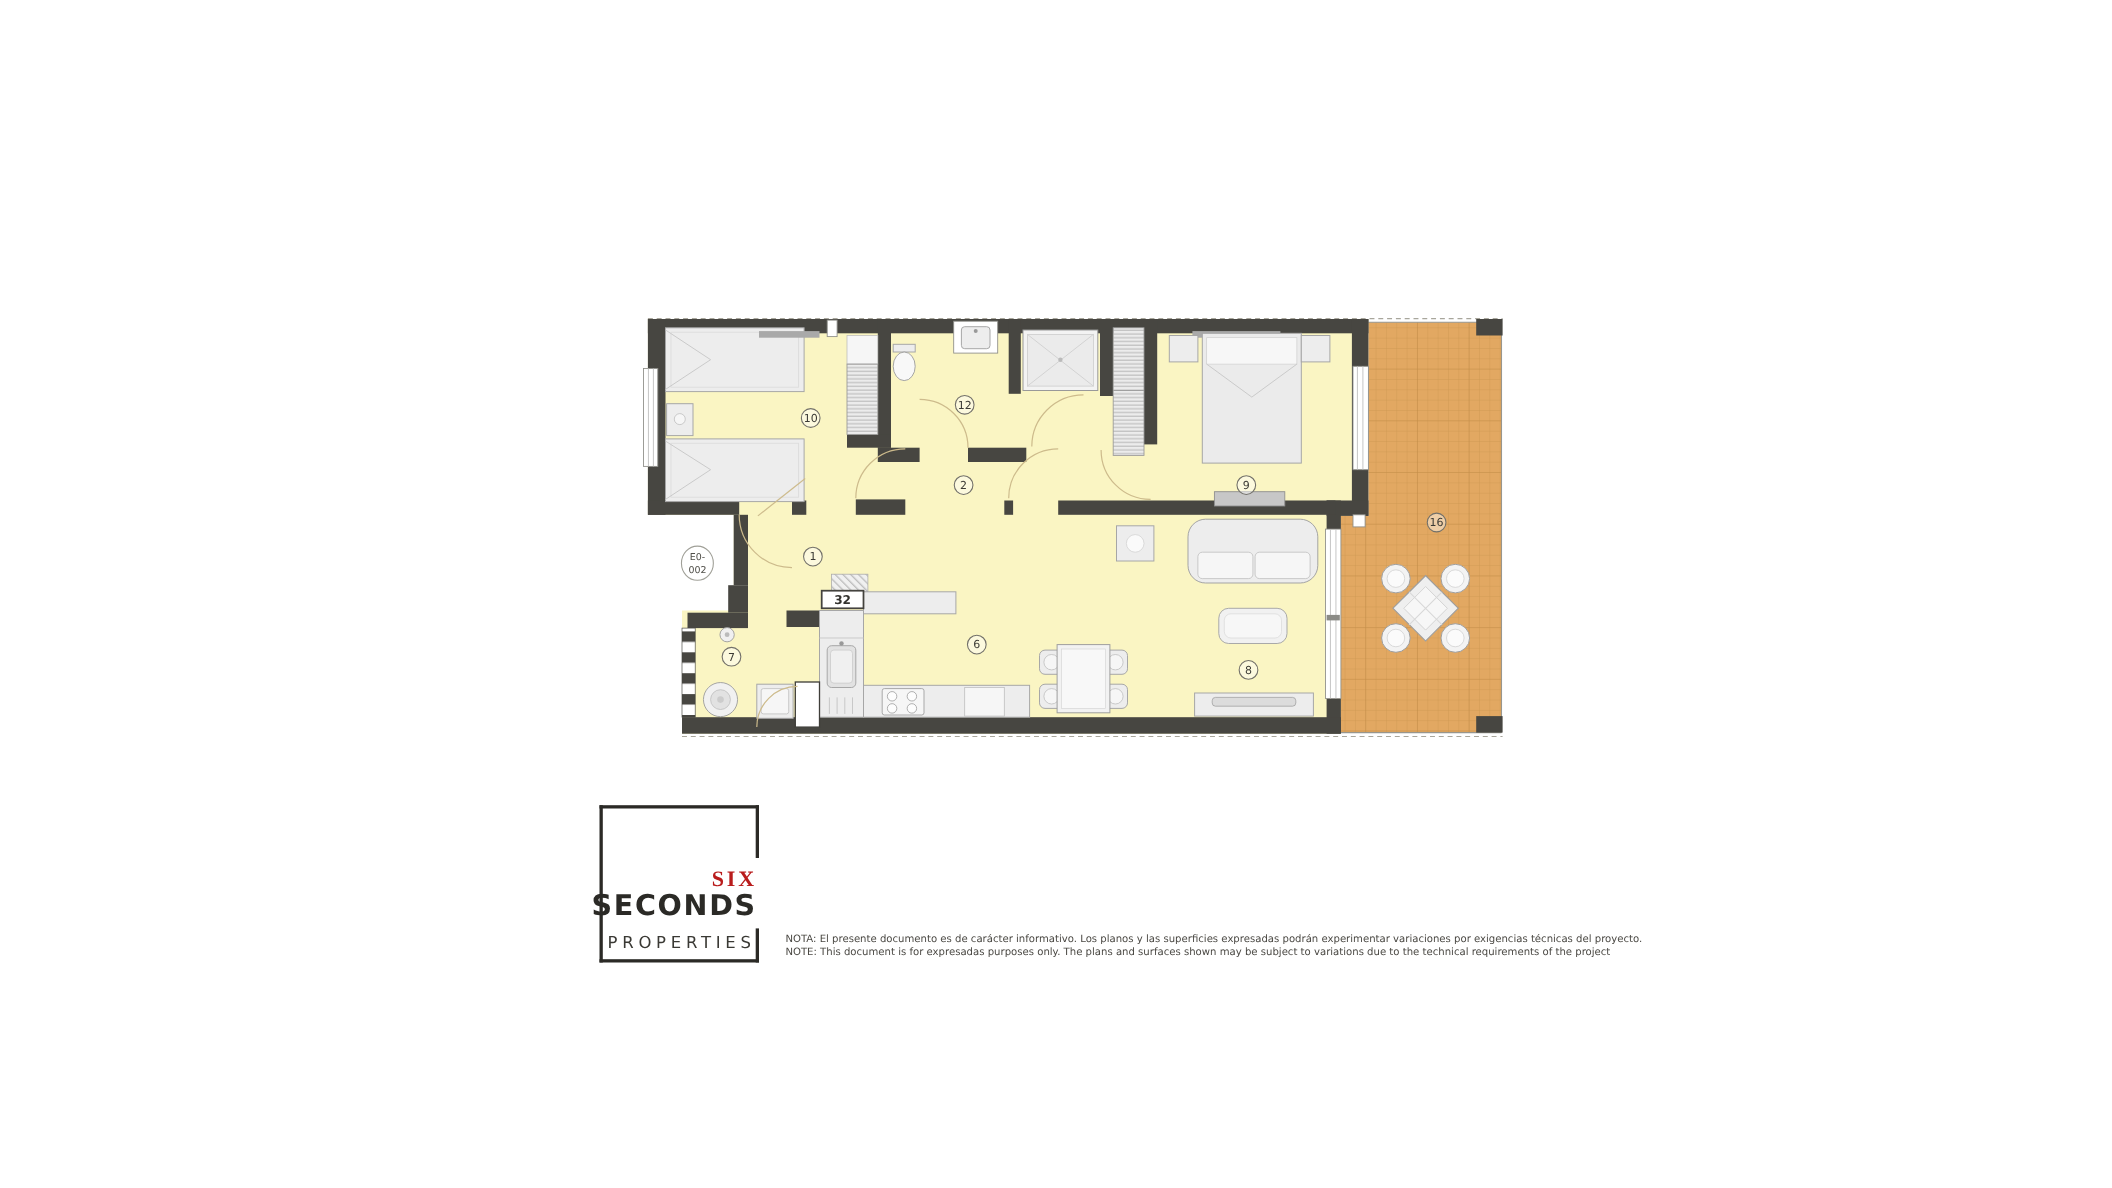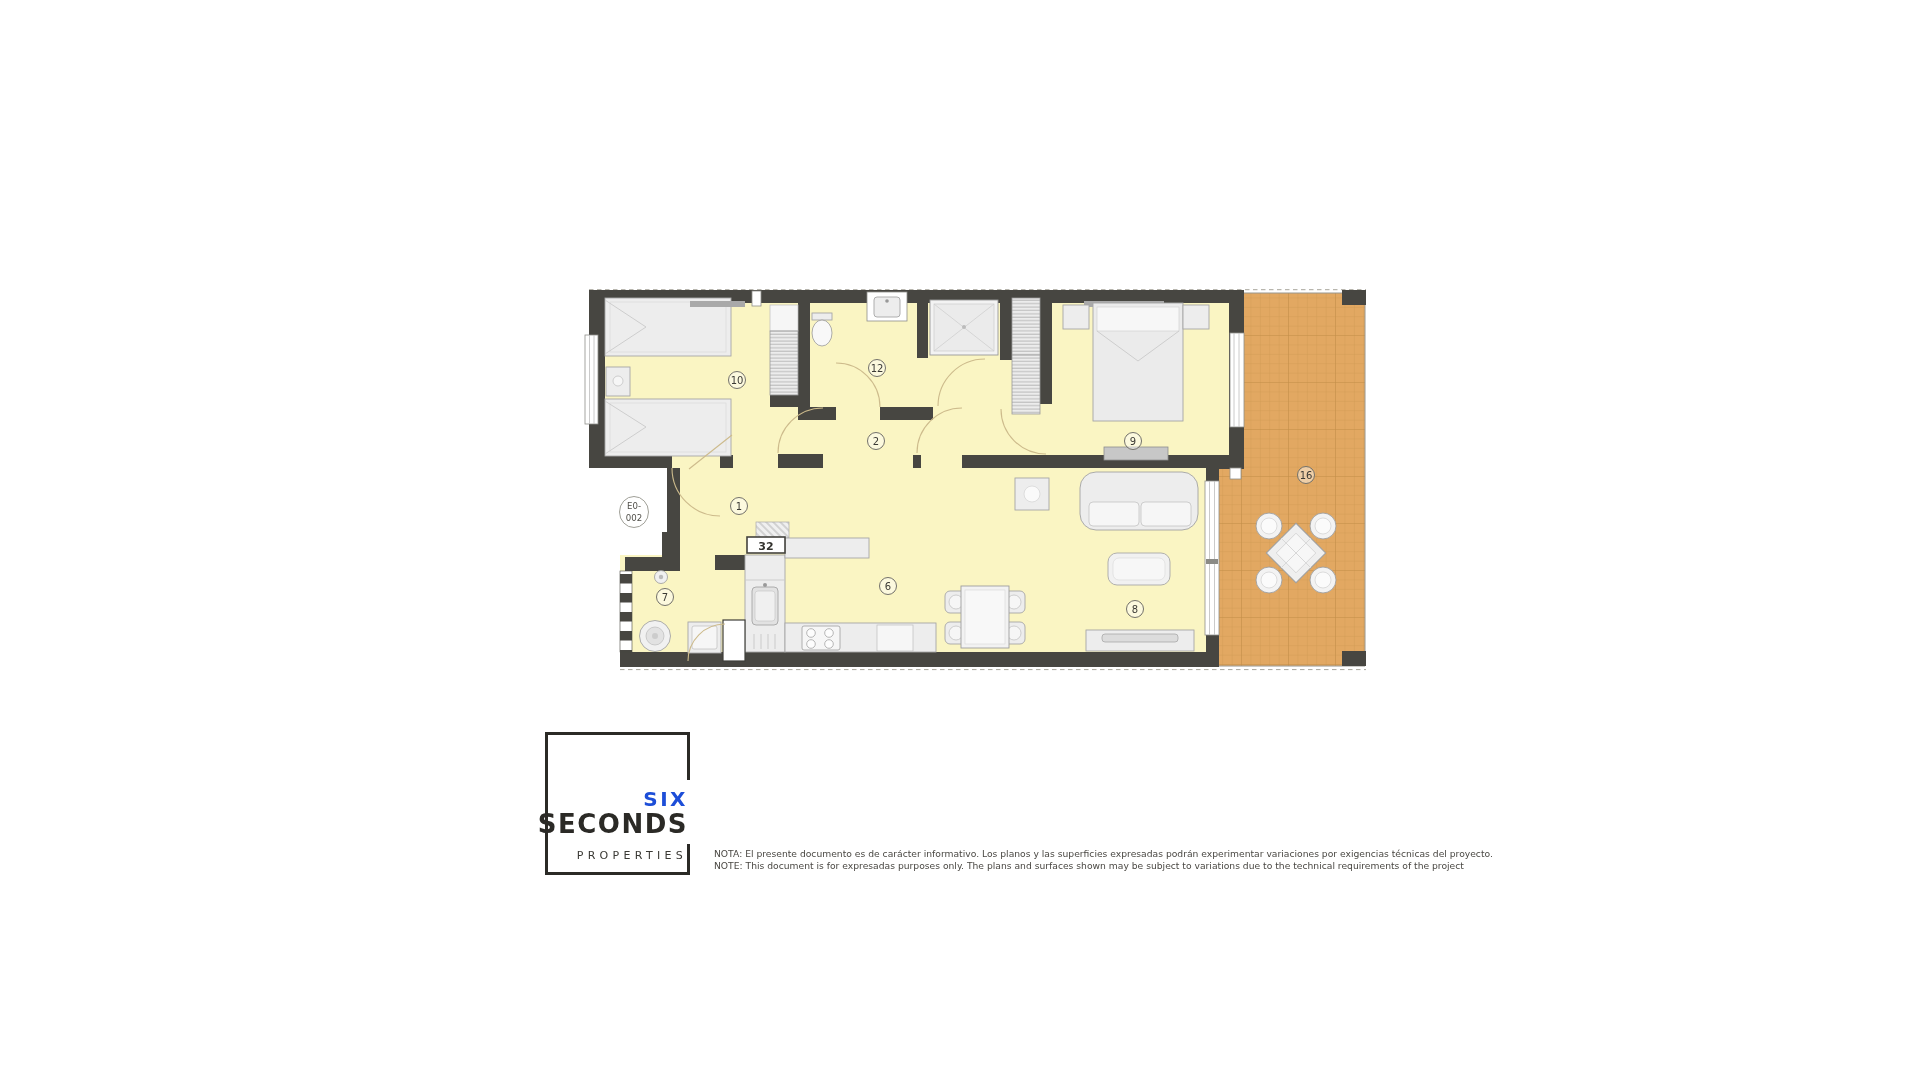--- a/index.html
+++ b/index.html
@@ -18,23 +18,23 @@
   .dash{stroke:#A8A69C;stroke-width:1;stroke-dasharray:4.5 3.5;fill:none;}
   .tline{stroke:#98968E;stroke-width:1;fill:none;}
   .lblc{fill:rgba(255,255,255,.45);stroke:#73716A;stroke-width:1;}
   .lblt{font-family:"DejaVu Sans",sans-serif;font-size:10px;fill:#3B3A35;text-anchor:middle;}
   .lble{font-family:"DejaVu Sans",sans-serif;font-size:8.6px;fill:#504F49;text-anchor:middle;}
   .lblb{font-family:"DejaVu Sans",sans-serif;font-size:11px;font-weight:600;fill:#33322E;text-anchor:middle;}
   
   .logo{position:absolute;left:545px;top:732px;width:145px;height:143px;}
   .logo .b{position:absolute;background:#2B2A26;}
   .logo-word{position:absolute;right:2px;white-space:nowrap;line-height:1;}
-  .w-six{top:57px;font-size:20px;font-weight:700;letter-spacing:2.5px;color:#1d4ed8;}
+  .w-six{top:57px;font-size:20px;font-weight:700;letter-spacing:2.5px;color:#b91c1c;font-family:Liberation Serif, serif;}
   .w-seconds{top:79px;font-size:26px;font-weight:700;letter-spacing:1.5px;color:#2B2A26;}
-  .w-props{top:118px;right:3px;font-size:11px;letter-spacing:4.3px;color:#3A3934;}
+  .w-props{top:118px;right:3px;font-size:15px;letter-spacing:4.3px;color:#3A3934;}
   
   .note{position:absolute;left:714px;top:848px;width:692px;
         font-size:9.2px;line-height:11.8px;color:#4A4843;}
   .note div{white-space:nowrap;}
 </style>
 </head>
 <body>
 
 <div class="page">
 

